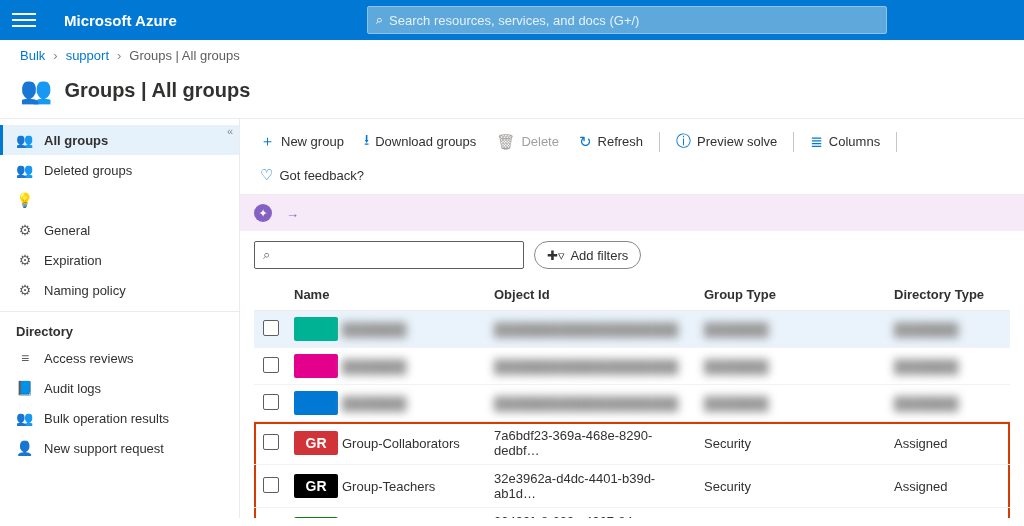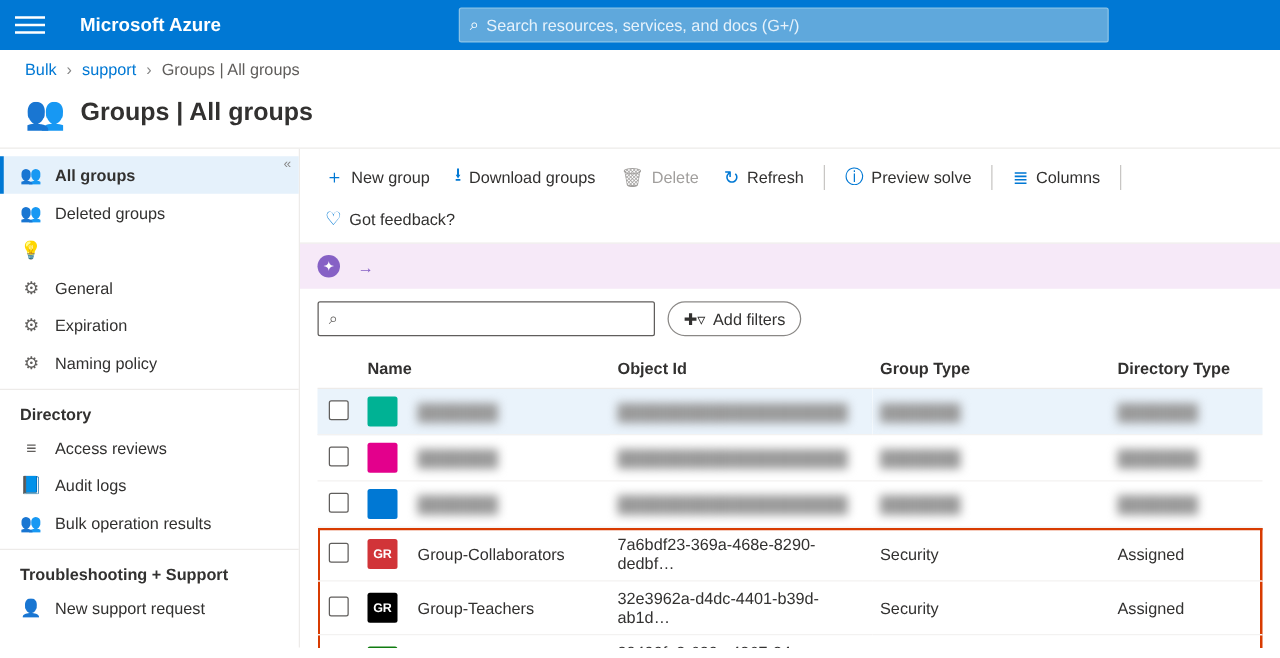--- a/index.html
+++ b/index.html
@@ -40,21 +40,21 @@
 .filterrow { display: flex; align-items: center; gap: 10px; padding: 10px 14px;}
 .searchgroups { display: flex; align-items: center; border:1px solid #605e5c; border-radius:2px; height:28px; width:270px; padding:0 8px;}
 .searchgroups input { border:none; outline:none; font-size:13px; width:100%; margin-left:6px;}
 .addfilters { display:flex; align-items:center; gap:6px; border:1px solid #8a8886; border-radius:14px; height:28px; padding:0 12px; cursor:pointer; font-size:13px;}
 .tablewrap { flex:1; overflow:auto; padding: 0 14px;}
 table { width: 100%; border-collapse: collapse; font-size:13px;}
 th { text-align:left; font-weight:600; padding:8px 6px; border-bottom:1px solid #edebe9;}
 td { padding:6px 6px; border-bottom:1px solid #f3f2f1; vertical-align:middle;}
 .chkcell { width:34px; text-align:center;}
 .chk { width:16px; height:16px; border:1px solid #605e5c; display:inline-block; border-radius:2px; background:#fff;}
-.badge { width:24px; height:24px; display:inline-flex; align-items:center; justify-content:center; color:#fff; font-size:10px; font-weight:600; border-radius:2px; margin-right:16px; vertical-align:middle;}
+.badge { width:44px; height:24px; display:inline-flex; align-items:center; justify-content:center; color:#fff; font-size:14px; font-weight:600; border-radius:2px; margin-right:4px; vertical-align:middle;}
 .namecell { display:flex; align-items:center; }
 .blur { filter: blur(4px); color:#999;}
 .ic-heart { color:#0078d4; }
 </style>
 </head>
 <body>
 
 <div class="topbar">
   <div class="hamburger">
       <span></span>
@@ -121,21 +121,20 @@
         </div>
         <div class="nav-item">
           <span class="ic" style="color:#605e5c">📘</span>
           <span>Audit logs</span>
         </div>
         <div class="nav-item">
           <span class="ic" style="color:#605e5c">👥</span>
           <span>Bulk operation results</span>
         </div>
       </div>
-    <div class="nav-section">Troubleshooting + Support</div>
     <div id="side-trouble">
         <div class="nav-item">
           <span class="ic" style="color:#605e5c">👤</span>
           <span>New support request</span>
         </div>
       </div>
   </div>
 
   <div class="content">
     <div class="cmdbar">

